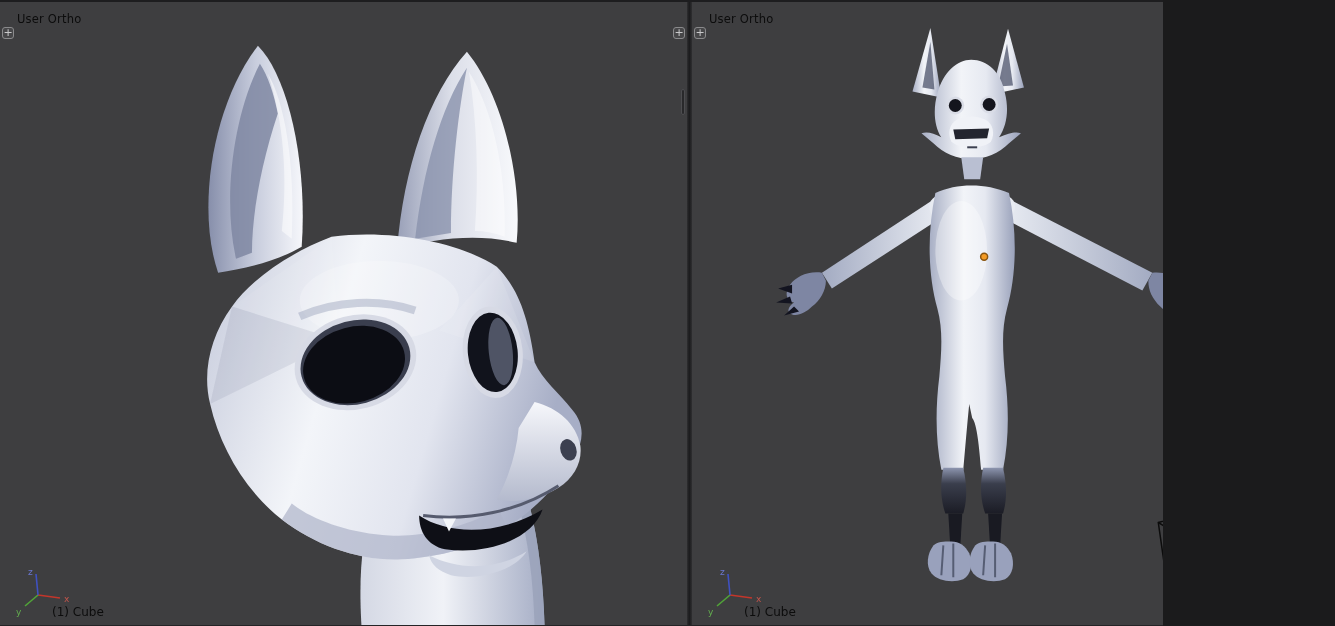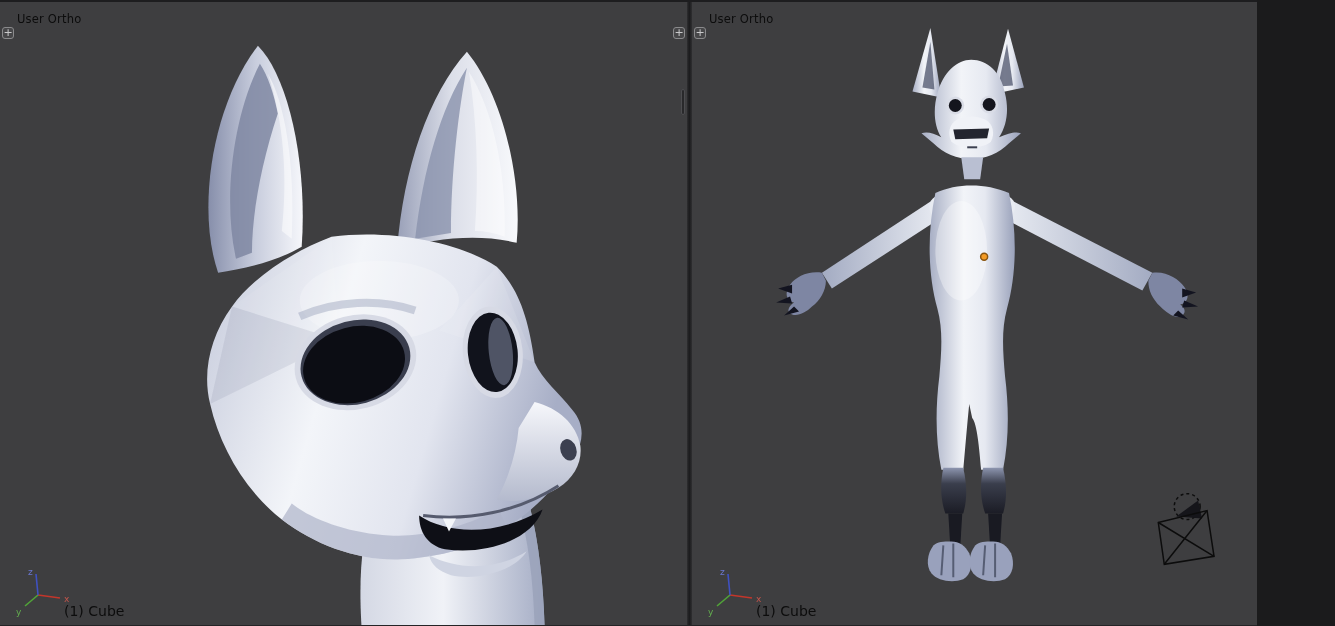--- a/index.html
+++ b/index.html
@@ -1,34 +1,34 @@
 <!DOCTYPE html>
 <html><head>
 <meta charset="utf-8">
 <style>
   html,body{margin:0;padding:0;background:#1b1b1c;}
   .app{
-    position:relative;width:1257px;height:626px;overflow:hidden;
+    position:relative;width:1163px;height:626px;overflow:hidden;
     background:#3e3e40;font-family:"DejaVu Sans",sans-serif;
     border-top:2px solid #1d1d1f;border-bottom:1px solid #242426;box-sizing:border-box;
   }
   .viewport{position:absolute;top:0;height:623px;overflow:hidden;background:#3e3e40;}
   #vp-left{left:0;width:687px;}
   #vp-right{left:692px;width:643px;}
   .divider{
     position:absolute;left:687px;top:0;width:5px;height:623px;cursor:col-resize;
     background:linear-gradient(90deg,#2f2f31,#1a1a1c 45%,#2f2f31);
   }
   .scene{position:absolute;left:0;top:0;}
   .view-label{
     position:absolute;left:17px;top:10px;font-size:11.5px;color:#0c0c0c;
     letter-spacing:.2px;user-select:none;
   }
   .object-label{
-    position:absolute;left:64px;bottom:6px;font-size:14px;color:#0c0c0c;user-select:none;
+    position:absolute;left:52px;bottom:6px;font-size:12px;color:#0c0c0c;user-select:none;
   }
   .plus{
     position:absolute;top:25px;width:12px;height:12px;border:1px solid #8a8a8c;border-radius:3px;
     color:#c9c9cb;font-size:11px;line-height:10px;text-align:center;
     background:rgba(255,255,255,.05);cursor:pointer;box-sizing:border-box;user-select:none;
   }
   .plus.pl{left:2px}.plus.pr{right:2px}
   .scrollhint{
     position:absolute;right:2px;top:87px;width:4px;height:26px;border-radius:2px;
     background:#29292b;border:1px solid #4d4d50;box-sizing:border-box;

